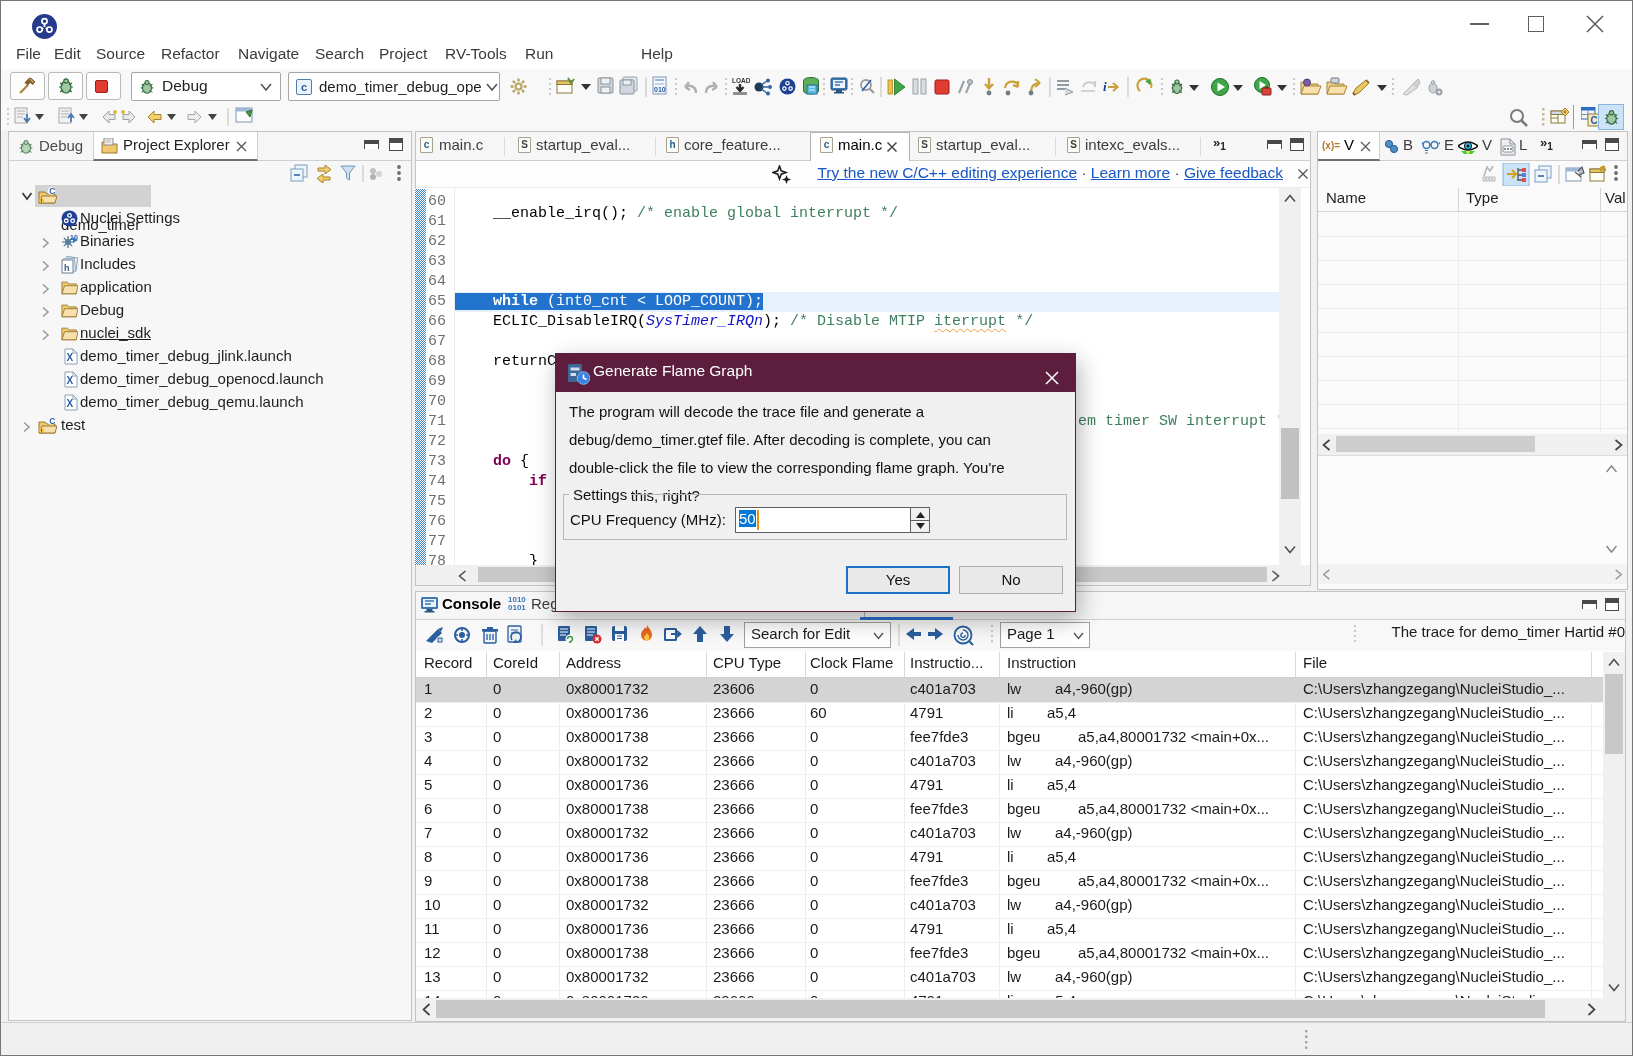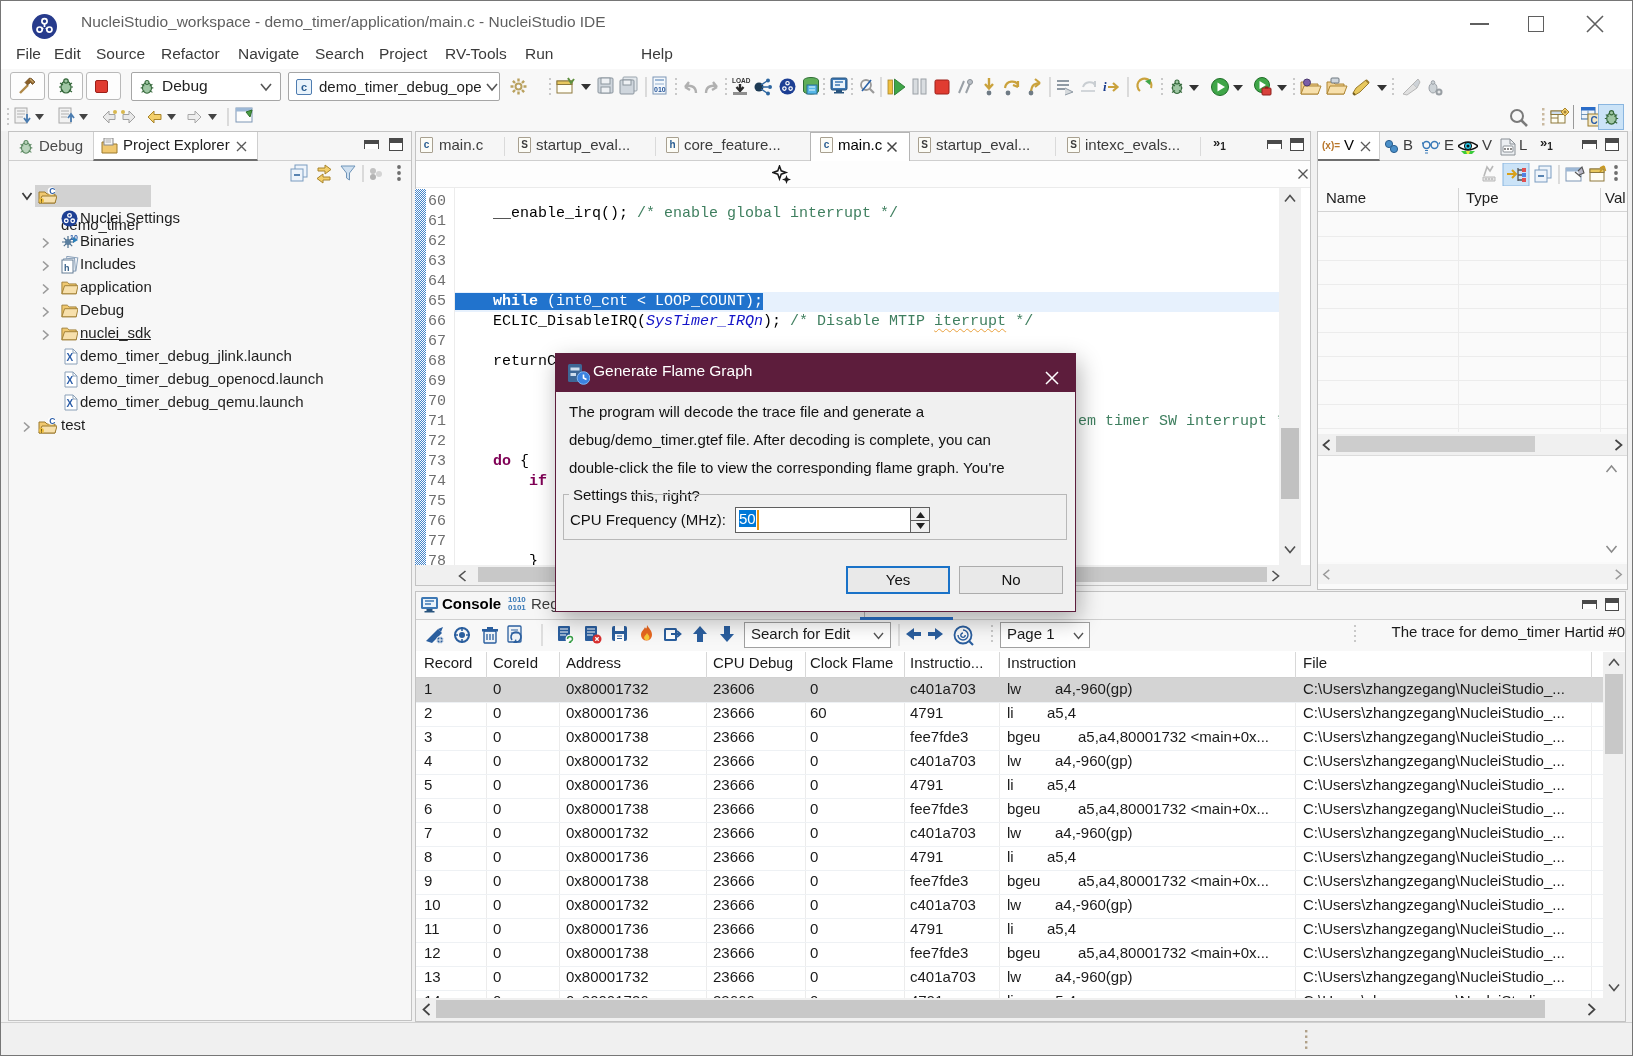--- a/index.html
+++ b/index.html
@@ -16,21 +16,20 @@
 <div class="abs" style="left:0;top:0;width:1633px;height:1056px;border:1px solid #767676;"></div>
 
 <div class="abs" id="titlebar" style="left:1px;top:1px;width:1631px;height:40px;background:#ffffff;">
   <svg class="abs" style="left:30px;top:12px;" width="27" height="27" viewBox="0 0 27 27">
     <circle cx="13.5" cy="13.5" r="12.5" fill="#273b8c"></circle>
     <circle cx="13.5" cy="8.2" r="2.6" fill="none" stroke="#fff" stroke-width="1.7"></circle>
     <circle cx="8.6" cy="16.6" r="2.6" fill="none" stroke="#fff" stroke-width="1.7"></circle>
     <circle cx="18.4" cy="16.6" r="2.6" fill="none" stroke="#fff" stroke-width="1.7"></circle>
     <path d="M13.5 11 L13.5 14 M11 16 L12.2 15 M16 16 L14.8 15" stroke="#fff" stroke-width="1.7" fill="none"></path>
   </svg>
-  <div class="abs" style="left:80px;top:12px;font-size:15.5px;color:#5f5f5f;">NucleiStudio_workspace - demo_timer/application/main.c - NucleiStudio IDE</div>
 
   <div class="abs" style="left:1469px;top:22px;width:19px;height:2px;background:#5f5f5f;"></div>
   <div class="abs" style="left:1527px;top:15px;width:16px;height:16px;border:1.5px solid #5f5f5f;"></div>
   <svg class="abs" style="left:1584px;top:13px;" width="20" height="20" viewBox="0 0 20 20">
     <path d="M2 2 L18 18 M18 2 L2 18" stroke="#5f5f5f" stroke-width="1.6"></path>
   </svg>
 </div>
 
 <div class="abs" id="menubar" style="left:1px;top:41px;width:1631px;height:28px;background:#ffffff;font-size:15.5px;color:#3b3b3b;">
   <div class="abs" style="left:15px;top:4px;">File</div>
@@ -591,20 +590,21 @@
     </div>
   <div class="abs" style="left:874px;top:6px;width:14px;height:13px;border:1px solid #4a4a4a;background:#fff;">
       <div style="height:4px;background:#4a4a4a;border-bottom:1px solid #4a4a4a;"></div>
     </div>
 
   <div class="abs" style="left:0;top:29px;width:894px;height:27px;background:#fdfdfd;border-bottom:1px solid #ebebeb;font-size:15px;">
     <svg class="abs" style="left:356px;top:4px;" width="19" height="19" viewBox="0 0 19 19">
       <path d="M7.5 1 L9.2 5.8 L14 7.5 L9.2 9.2 L7.5 14 L5.8 9.2 L1 7.5 L5.8 5.8 Z" fill="#fff" stroke="#1a1a1a" stroke-width="1.5"></path>
       <path d="M14.5 10 L15.7 13.3 L19 14.5 L15.7 15.7 L14.5 19 L13.3 15.7 L10 14.5 L13.3 13.3 Z" fill="#1a1a1a"></path>
     </svg>
+    <div class="abs" style="right:27px;top:3px;color:#1857c4;font-size:15.5px;white-space:nowrap;"><span style="text-decoration:underline;">Try the new C/C++ editing experience</span><span style="color:#3c3c3c;"> · </span><span style="text-decoration:underline;">Learn more</span><span style="color:#3c3c3c;"> · </span><span style="text-decoration:underline;">Give feedback</span></div>
     <svg class="abs" style="left:881px;top:7px;" width="12" height="12" viewBox="0 0 12 12">
         <path d="M1.5 1.5 L10.5 10.5 M10.5 1.5 L1.5 10.5" stroke="#555" stroke-width="1.4"></path>
       </svg>
   </div>
 
   <div class="abs mono txt" id="code" style="left:0;top:56px;width:863px;height:377px;background:#fff;font-size:15px;line-height:20px;color:#000;overflow:hidden;">
     
     <div class="abs" style="left:38px;top:0;width:1px;height:377px;background:#ececec;"></div>
     
     <div class="abs" style="left:39px;top:104px;width:824px;height:20px;background:#e7f1fd;"></div>
@@ -960,21 +960,21 @@
           <rect x="1" y="18" width="2" height="2"></rect>
         </g>
       </svg>
     <div class="abs" style="right:0px;top:3px;color:#1a1a1a;">The trace for demo_timer Hartid #0</div>
   </div>
 
   <div class="abs" style="left:0;top:60px;width:1209px;height:26px;background:#fff;border-bottom:1px solid #d0d0d0;">
     <div class="abs" style="left:8px;top:2px;">Record</div>
     <div class="abs" style="left:77px;top:2px;">CoreId</div>
     <div class="abs" style="left:150px;top:2px;">Address</div>
-    <div class="abs" style="left:297px;top:2px;">CPU Debug</div>
+    <div class="abs" style="left:297px;top:2px;">CPU Type</div>
     <div class="abs" style="left:394px;top:2px;">Clock Flame</div>
     <div class="abs" style="left:494px;top:2px;">Instructio...</div>
     <div class="abs" style="left:591px;top:2px;">Instruction</div>
     <div class="abs" style="left:887px;top:2px;">File</div>
     <div class="abs" style="left:1186px;top:2px;">F</div>
     <div class="abs" style="left:70px;top:0;width:1px;height:26px;background:#d8d8d8;"></div>
     <div class="abs" style="left:143px;top:0;width:1px;height:26px;background:#d8d8d8;"></div>
     <div class="abs" style="left:290px;top:0;width:1px;height:26px;background:#d8d8d8;"></div>
     <div class="abs" style="left:389px;top:0;width:1px;height:26px;background:#d8d8d8;"></div>
     <div class="abs" style="left:488px;top:0;width:1px;height:26px;background:#d8d8d8;"></div>

